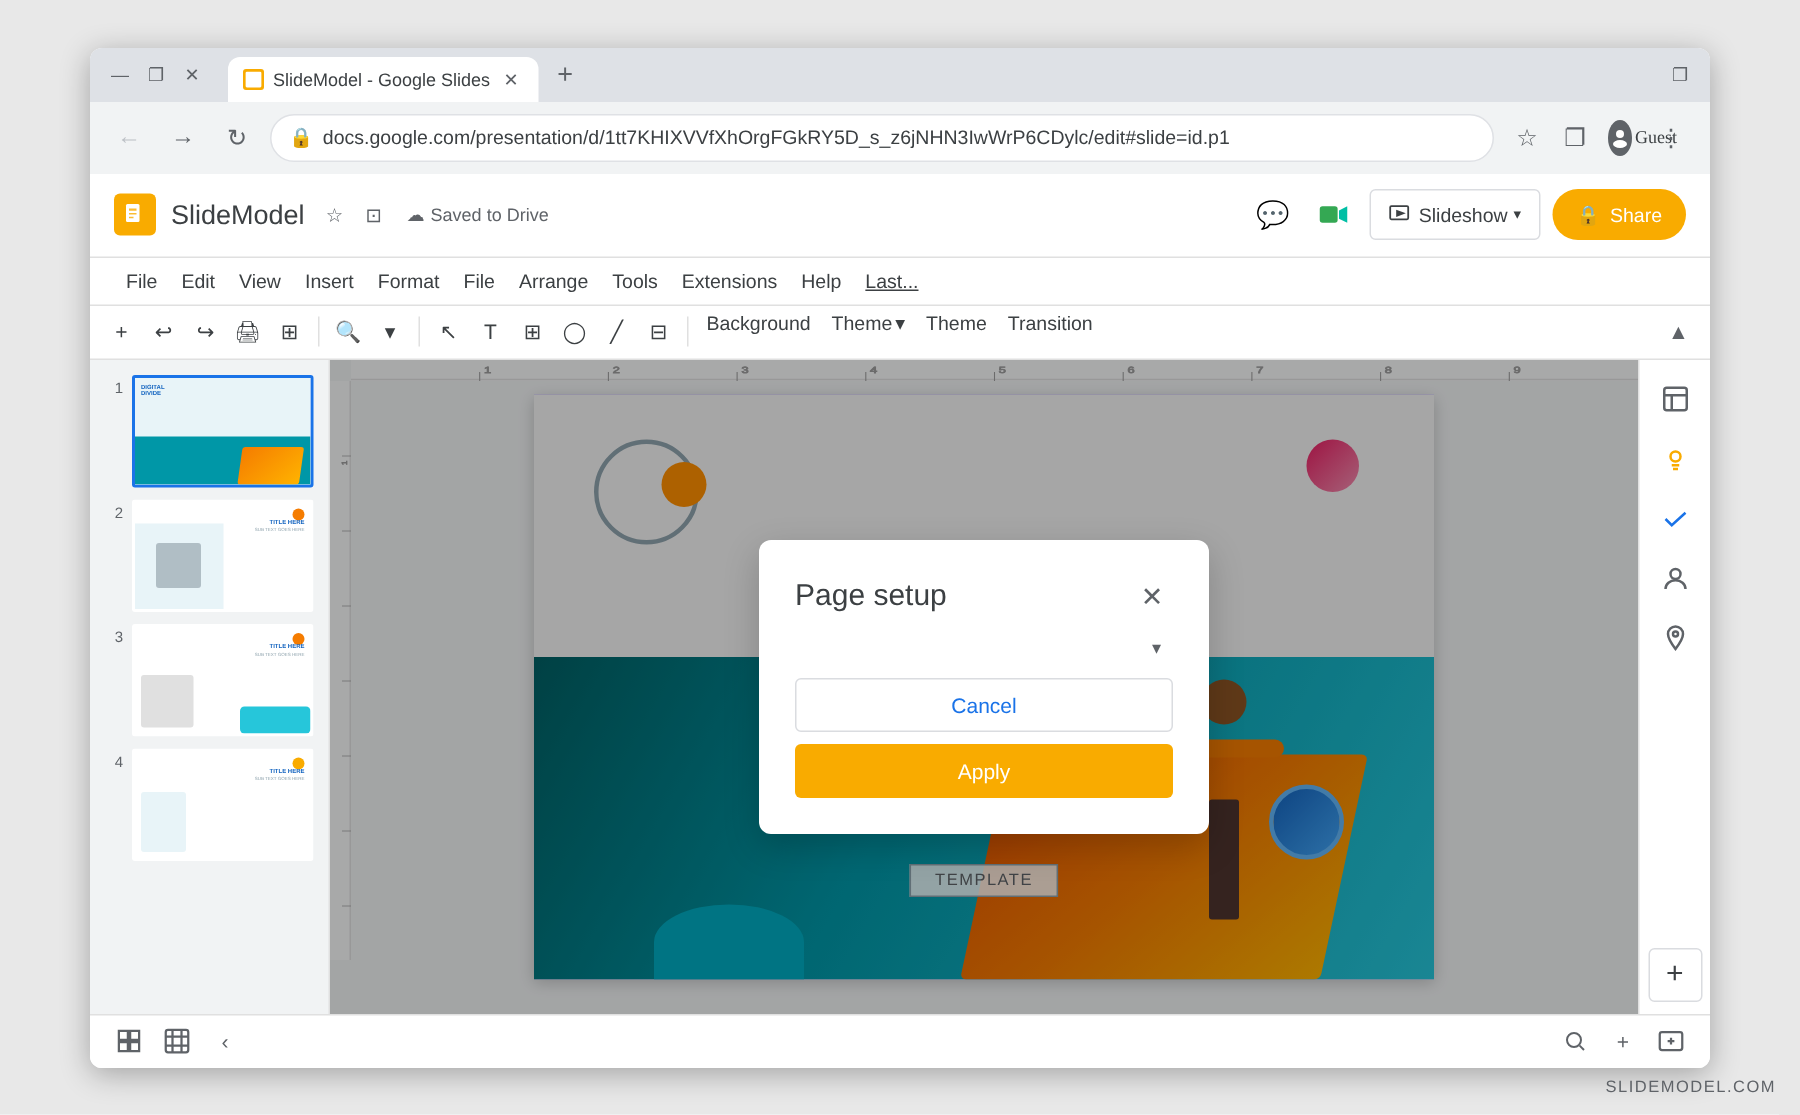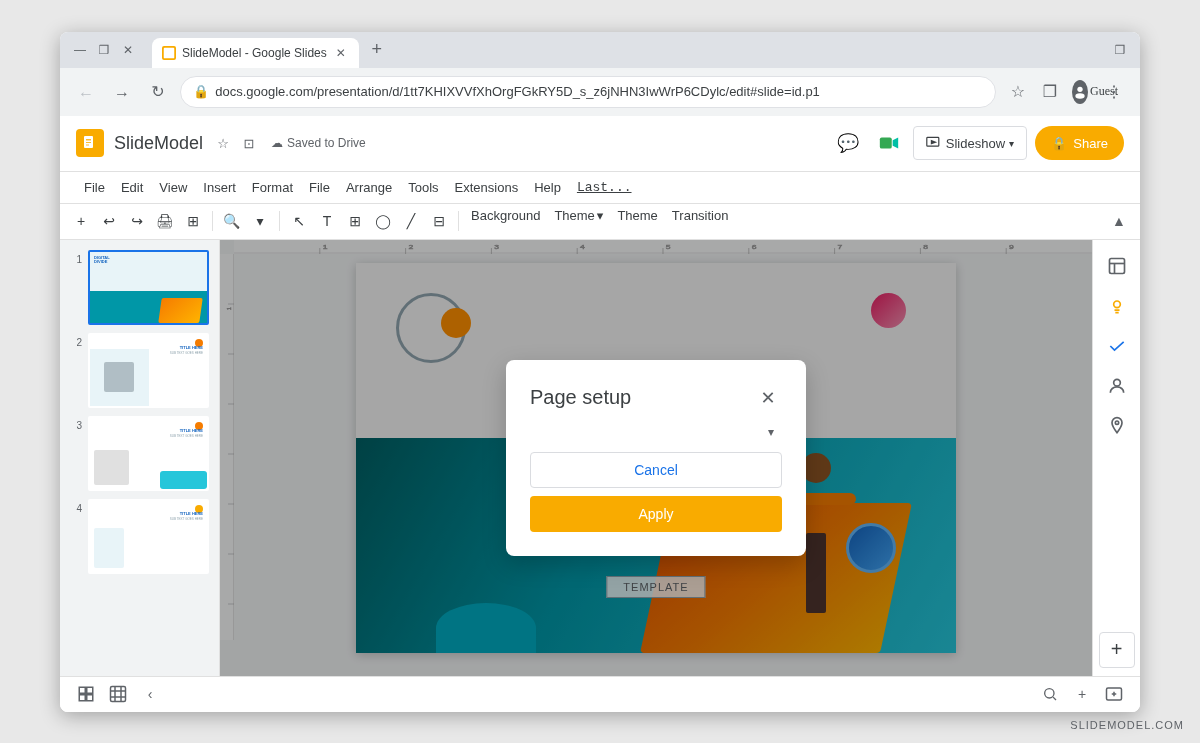--- a/index.html
+++ b/index.html
@@ -806,21 +806,21 @@
       <div class="menu-item">File</div>
       <div class="menu-item">Edit</div>
       <div class="menu-item">View</div>
       <div class="menu-item">Insert</div>
       <div class="menu-item">Format</div>
       <div class="menu-item">File</div>
       <div class="menu-item">Arrange</div>
       <div class="menu-item">Tools</div>
       <div class="menu-item">Extensions</div>
       <div class="menu-item">Help</div>
-      <div class="menu-item" style="text-decoration:underline;font-family:Liberation Mono, monospace;">Last...</div>
+      <div class="menu-item" style="text-decoration:underline;">Last...</div>
     </div>
 
     <div class="toolbar">
       <button class="toolbar-btn">+</button>
       <button class="toolbar-btn">↩</button>
       <button class="toolbar-btn">↪</button>
       <button class="toolbar-btn">🖨</button>
       <button class="toolbar-btn">⊞</button>
       <div class="toolbar-sep"></div>
       <button class="toolbar-btn">🔍</button>

